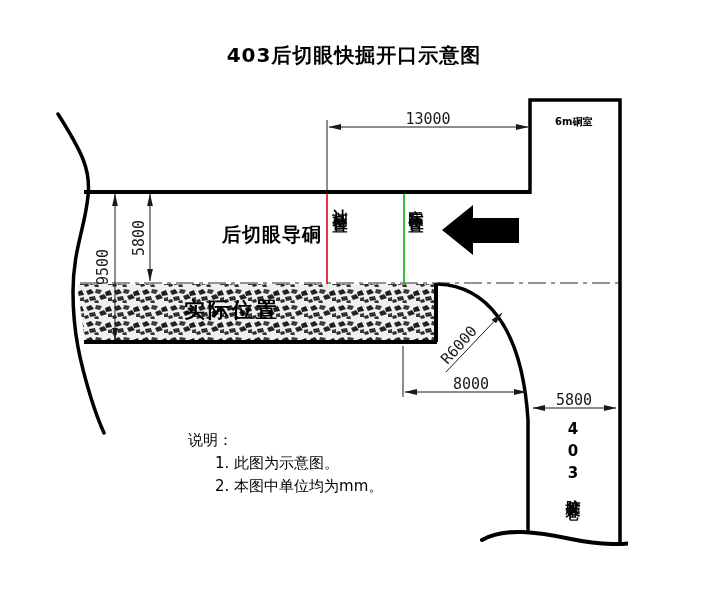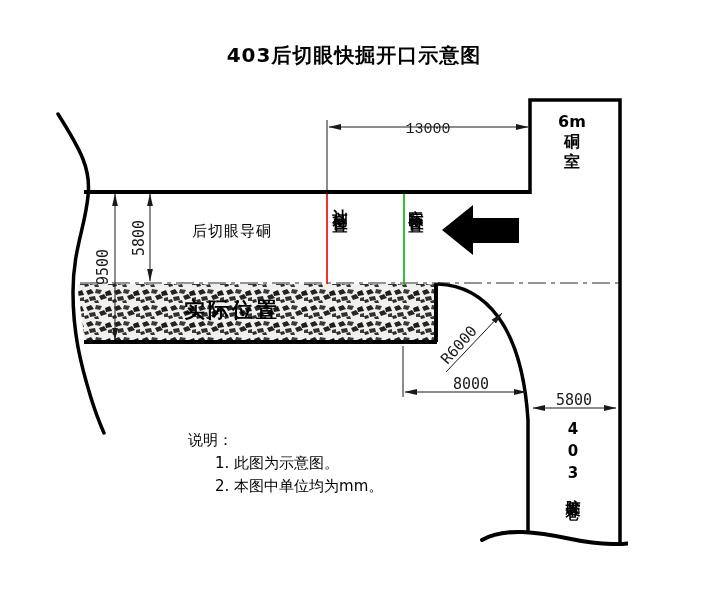--- a/index.html
+++ b/index.html
@@ -5,26 +5,26 @@
   html,body{margin:0;padding:0;background:#ffffff;}
   #stage{position:relative;width:628px;height:606px;background:#fff;overflow:hidden;
          font-family:"DejaVu Sans","Liberation Sans",sans-serif;color:#000;}
   #linework{position:absolute;left:0;top:0;}
   .txt{position:absolute;white-space:nowrap;}
   .center{transform:translate(-50%,-50%);}
   .title{font-size:20px;font-weight:bold;letter-spacing:1px;}
   .dim{font-family:"DejaVu Sans Mono","Liberation Mono",monospace;font-size:15px;color:#1a1a1a;}
   .rot90{transform:translate(-50%,-50%) rotate(-90deg);}
   .rot48{transform:translate(-50%,-50%) rotate(-48deg);}
-  .lbl{font-size:15px;font-weight:normal;letter-spacing:1px;}
+  .lbl{font-size:19px;font-weight:bold;letter-spacing:1px;margin-left:30px;}
   .lbl-big{font-size:21px;font-weight:bold;letter-spacing:3px;}
   .vtext{writing-mode:vertical-rl;text-orientation:upright;font-weight:bold;
          font-size:15px;letter-spacing:3px;}
-  .chamber{display:flex;flex-direction:column;align-items:center;width:34px;
-           font-size:16px;font-weight:bold;line-height:20px;}
+  .chamber{display:flex;flex-direction:row;align-items:center;width:34px;
+           font-size:10px;font-weight:bold;line-height:20px;}
   .notes{font-size:15px;font-weight:normal;line-height:23px;}
   .notes .item{padding-left:27px;}
 </style>
 </head>
 <body>
 
 <div id="stage">
 
   <svg id="linework" width="706" height="606" viewBox="0 0 706 606">
     <defs>
@@ -66,21 +66,21 @@
     <path d="M403,346 L403,397" stroke="#1a1a1a" stroke-width="1"></path>
     <line x1="405" y1="392" x2="526" y2="392" stroke="#1a1a1a" stroke-width="1" marker-start="url(#arr)" marker-end="url(#arr)"></line>
     <line x1="533" y1="408" x2="616" y2="408" stroke="#1a1a1a" stroke-width="1" marker-start="url(#arr)" marker-end="url(#arr)"></line>
     <line x1="446" y1="372" x2="502" y2="313" stroke="#1a1a1a" stroke-width="1" marker-end="url(#arr)"></line>
 
     <polygon points="442,230 473,205 473,218 519,218 519,243 473,243 473,255" fill="#000"></polygon>
   </svg>
 
   <div class="txt title center" style="left:354px;top:55px;">403后切眼快掘开口示意图</div>
 
-  <div class="txt dim center" style="left:428px;top:129px;font-family:Liberation Mono, monospace;">13000</div>
+  <div class="txt dim center" style="left:428px;top:119px;">13000</div>
   <div class="txt dim rot90" style="left:139px;top:238px;">5800</div>
   <div class="txt dim rot90" style="left:103px;top:267px;">9500</div>
   <div class="txt dim center" style="left:471px;top:384px;">8000</div>
   <div class="txt dim center" style="left:574px;top:400px;">5800</div>
   <div class="txt dim rot48" style="left:459px;top:345px;">R6000</div>
 
   <div class="txt lbl" style="left:192px;top:222px;">后切眼导硐</div>
   <div class="txt lbl-big" style="left:184px;top:296px;">实际位置</div>
 
   <div class="txt vtext" style="left:330px;top:197px;">计划位置</div>

